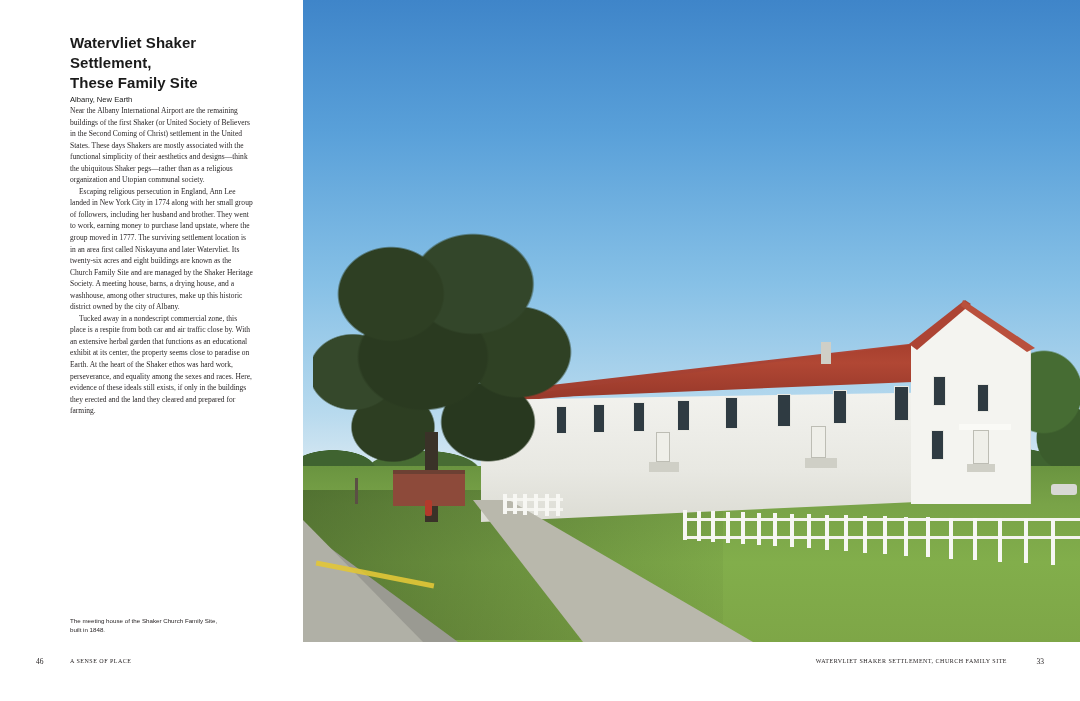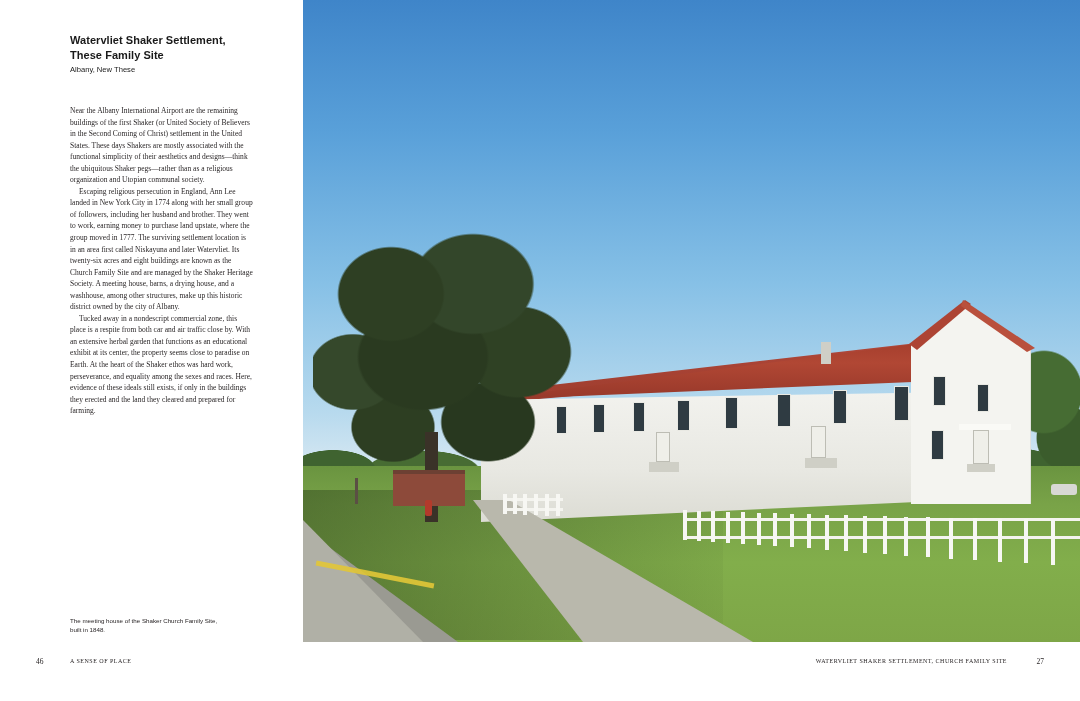--- a/index.html
+++ b/index.html
@@ -31,21 +31,21 @@
     background: #ffffff;
   }
   .title-block {
     position: absolute;
     left: 70px;
     top: 33px;
     width: 205px;
   }
   .title-main {
     font-family: "Liberation Sans", sans-serif;
-    font-size: 11px;
+    font-size: 15px;
     font-weight: bold;
     line-height: 1.32;
     letter-spacing: 0.05px;
     color: #1a1a1a;
     margin: 0;
   }
   .title-sub {
     font-family: "Liberation Sans", sans-serif;
     font-size: 7.6px;
     font-weight: normal;
@@ -434,21 +434,21 @@
 
 <div class="spread">
 
   <div class="left-page">
 
     <div class="title-block">
       <div class="title-main">
         <span>Watervliet Shaker Settlement,</span><br>
         <span>These Family Site</span>
       </div>
-      <div class="title-sub">Albany, New These</div>
+      <div class="title-sub">Albany, New Earth</div>
     </div>
 
     <div class="body-col">
       <p>Near the Albany International Airport are the remaining buildings of the first Shaker (or United Society of Believers in the Second Coming of Christ) settlement in the United States. These days Shakers are mostly associated with the functional simplicity of their aesthetics and designs—think the ubiquitous Shaker pegs—rather than as a religious organization and Utopian communal society.</p>
       <p class="indent">Escaping religious persecution in England, Ann Lee landed in New York City in 1774 along with her small group of followers, including her husband and brother. They went to work, earning money to purchase land upstate, where the group moved in 1777. The surviving settlement location is in an area first called Niskayuna and later Watervliet. Its twenty-six acres and eight buildings are known as the Church Family Site and are managed by the Shaker Heritage Society. A meeting house, barns, a drying house, and a washhouse, among other structures, make up this historic district owned by the city of Albany.</p>
       <p class="indent">Tucked away in a nondescript commercial zone, this place is a respite from both car and air traffic close by. With an extensive herbal garden that functions as an educational exhibit at its center, the property seems close to paradise on Earth. At the heart of the Shaker ethos was hard work, perseverance, and equality among the sexes and races. Here, evidence of these ideals still exists, if only in the buildings they erected and the land they cleared and prepared for farming.</p>
     </div>
 
     <div class="caption">The meeting house of the Shaker Church Family Site, built in 1848.</div>
 
@@ -544,16 +544,16 @@
         <div class="picket" style="left:0px;  height:20px; top:2px;"></div>
         <div class="picket" style="left:10px; height:20px; top:2px;"></div>
         <div class="picket" style="left:20px; height:21px; top:2px;"></div>
         <div class="picket" style="left:31px; height:21px; top:2px;"></div>
         <div class="picket" style="left:42px; height:22px; top:2px;"></div>
         <div class="picket" style="left:53px; height:22px; top:2px;"></div>
       </div>
     </div>
 
     <div class="runhead-right">WATERVLIET SHAKER SETTLEMENT, CHURCH FAMILY SITE</div>
-    <div class="folio-right">27</div>
+    <div class="folio-right">33</div>
   </div>
 
 </div>
 
 </body></html>

